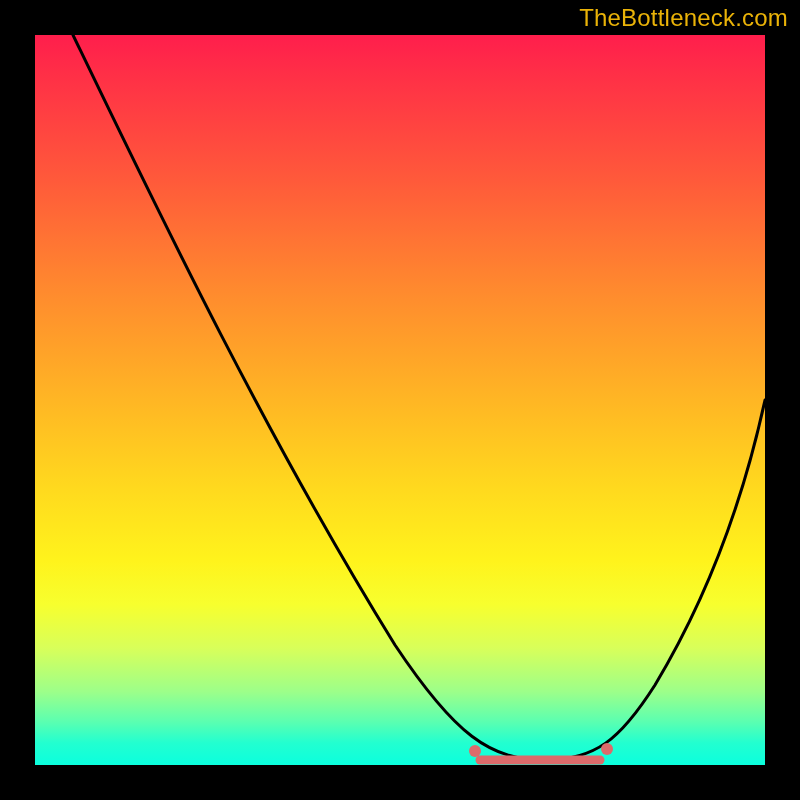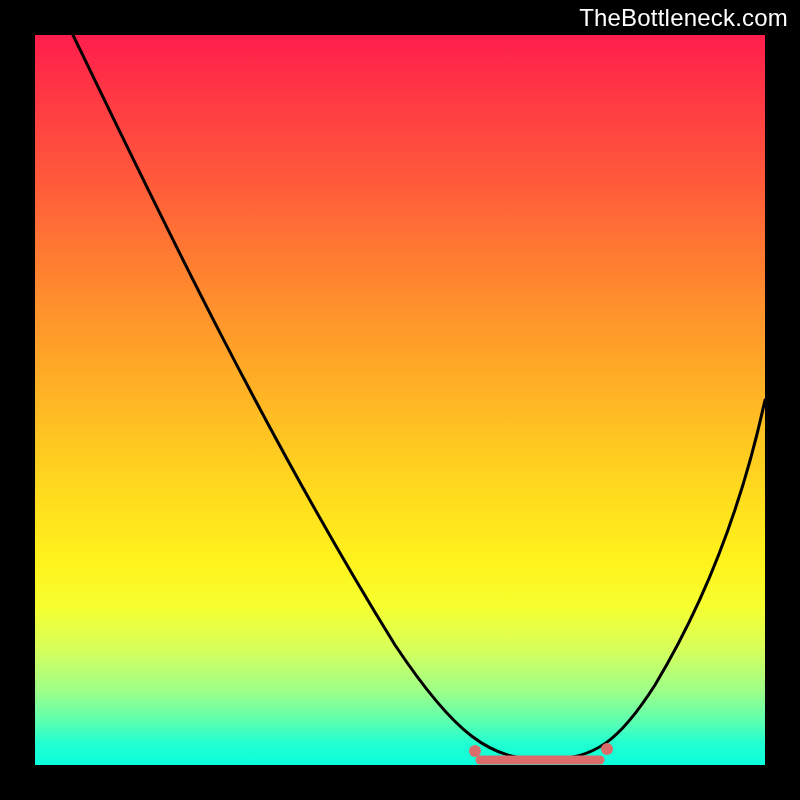--- a/index.html
+++ b/index.html
@@ -7,21 +7,21 @@
   .outer {
     position: relative;
     width: 800px;
     height: 800px;
     background: #000;
   }
   .watermark {
     position: absolute;
     top: 4px;
     right: 12px;
-    color: #ffffff;
+    color: #eab308;
     font-family: Arial, Helvetica, sans-serif;
     font-size: 24px;
     font-weight: 400;
     letter-spacing: 0.2px;
     z-index: 5;
   }
   .plot {
     position: absolute;
     left: 35px;
     top: 35px;

